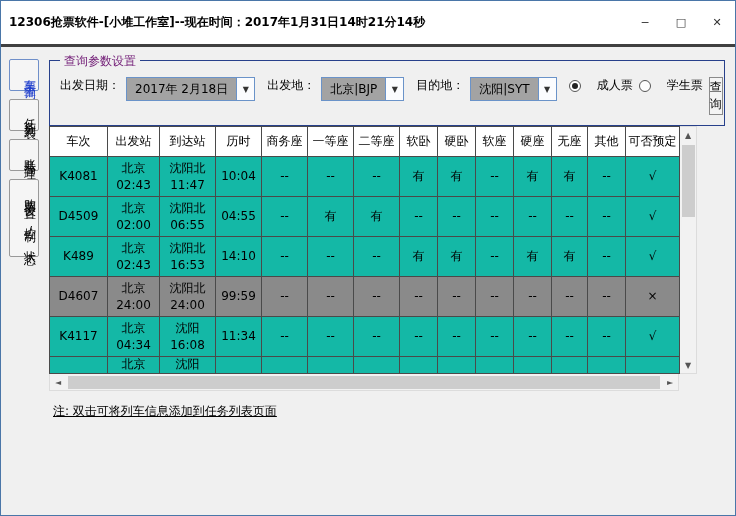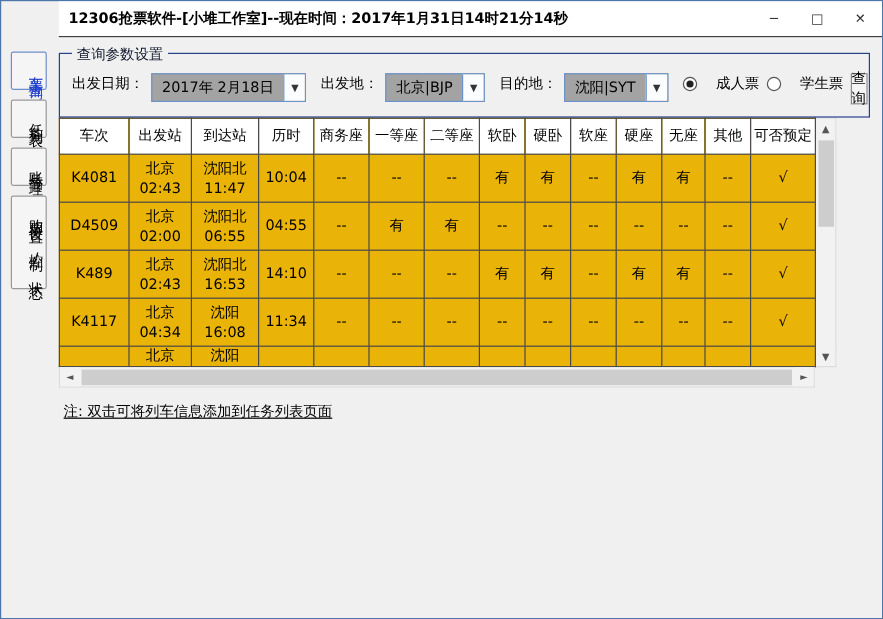--- a/index.html
+++ b/index.html
@@ -9,26 +9,25 @@
   }
   .window {
     width: 736px; height: 516px;
     background: #f0f0f0;
     border: 1px solid #4a76a8;
     display: flex; flex-direction: column;
     overflow: hidden;
   }
   
   .titlebar {
-    height: 30px; flex: 0 0 auto;
+    height: 46px; flex: 0 0 auto;
     background: #ffffff;
     display: flex; align-items: center;
     padding-left: 8px;
-    border-bottom: 1px solid #404040;
-    margin-left: 48px;
+    border-bottom: 3px solid #404040;
   }
   .title-text { font-size: 12px; font-weight: bold; color: #000; white-space: nowrap; }
   .win-controls { margin-left: auto; display: flex; height: 100%; }
   .win-btn {
     width: 36px; height: 100%;
     display: flex; align-items: center; justify-content: center;
     font-size: 11px; color: #333;
   }
   
   .app-body { flex: 1; display: flex; overflow: hidden; }
@@ -58,21 +57,21 @@
   .groupbox {
     position: relative;
     border: 1px solid #27408b;
     margin-top: 7px;
     padding: 16px 10px 10px 10px;
     flex: 0 0 auto;
   }
   .groupbox-title {
     position: absolute; top: -8px; left: 10px;
     background: #f0f0f0; padding: 0 4px;
-    font-size: 12px; color: #0f172a;
+    font-size: 12px; color: #701a75;
   }
   .form-row { display: flex; align-items: flex-start; gap: 6px; font-size: 12px; }
   .form-label { white-space: nowrap; }
   .combo {
     display: inline-flex; align-items: center; height: 24px;
     border: 1px solid #6a93c9; background: #a3a3a3; cursor: pointer;
   }
   .combo-text { padding: 0 8px; font-size: 12px; white-space: nowrap; }
   .combo-arrow {
     width: 18px; align-self: stretch;
@@ -85,33 +84,33 @@
   .radio-circle {
     width: 12px; height: 12px; border-radius: 50%;
     border: 1px solid #555; background: #fff;
     display: inline-flex; align-items: center; justify-content: center;
   }
   .radio-circle.checked::after {
     content: ""; width: 6px; height: 6px; border-radius: 50%; background: #222;
   }
   .query-btn {
     margin-left: auto;
-    width: 66px; height: 26px;
+    width: 66px; height: 38px;
     background: #f4f4f4; border: 1px solid #8a8a8a;
     font-size: 12px;
     display: flex; align-items: center; justify-content: center;
     cursor: pointer;
   }
   
   .summary { font-size: 12px; margin: 10px 2px 7px 4px; white-space: pre; }
   
   .table-zone { display: flex; align-items: stretch; flex: 0 0 auto; }
   table.train-table {
     border-collapse: collapse; table-layout: fixed;
-    width: 630px; background: #eab308; flex: 0 0 auto;
+    width: 630px; background: #14b8a6; flex: 0 0 auto;
   }
   .train-table th, .train-table td {
     border: 1px solid #4a4a4a;
     font-size: 12px; font-weight: normal;
     text-align: center; vertical-align: middle;
     padding: 0; line-height: 1.35;
     white-space: pre-line; overflow: hidden;
   }
   .train-table th { height: 30px; background: #fff; }
   .train-table td { height: 40px; }
@@ -283,20 +282,38 @@
                 <td>--</td>
                 <td>--</td>
                 <td>有</td>
                 <td>有</td>
                 <td>--</td>
                 <td>有</td>
                 <td>有</td>
                 <td>--</td>
                 <td>√</td>
               </tr>
+              <tr class="hl">
+                <td>D4607</td>
+                <td>北京
+24:00</td>
+                <td>沈阳北
+24:00</td>
+                <td>99:59</td>
+                <td>--</td>
+                <td>--</td>
+                <td>--</td>
+                <td>--</td>
+                <td>--</td>
+                <td>--</td>
+                <td>--</td>
+                <td>--</td>
+                <td>--</td>
+                <td>×</td>
+              </tr>
               <tr>
                 <td>K4117</td>
                 <td>北京
 04:34</td>
                 <td>沈阳
 16:08</td>
                 <td>11:34</td>
                 <td>--</td>
                 <td>--</td>
                 <td>--</td>

